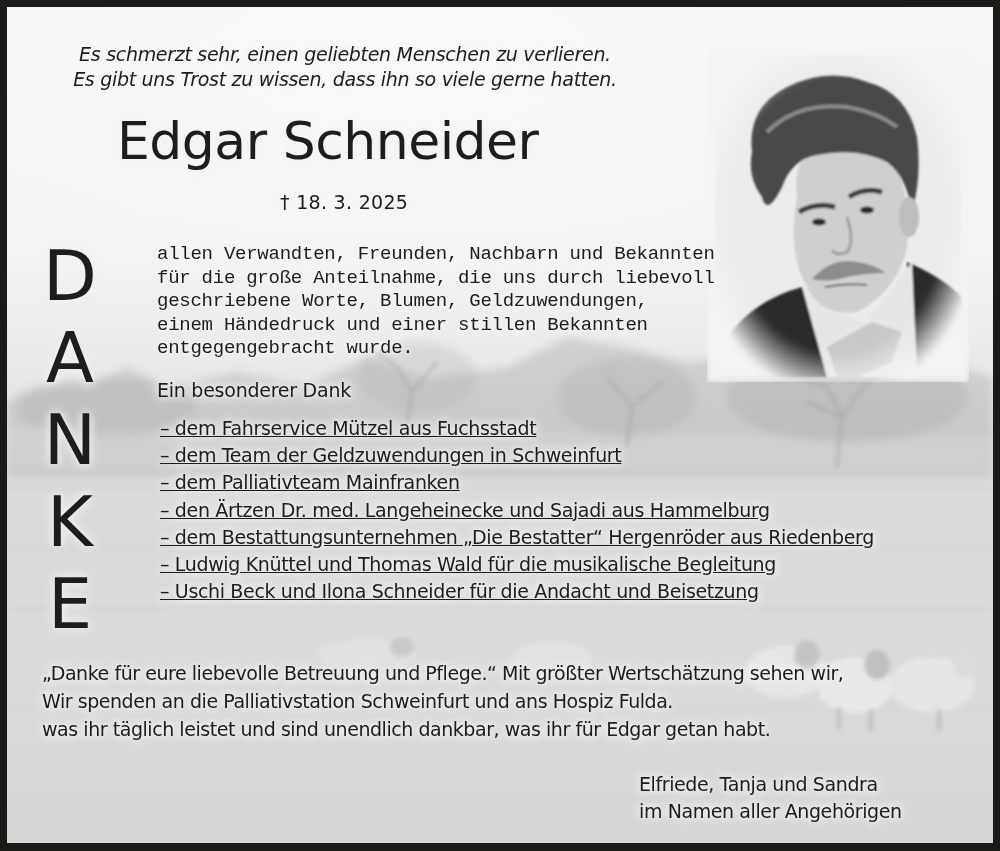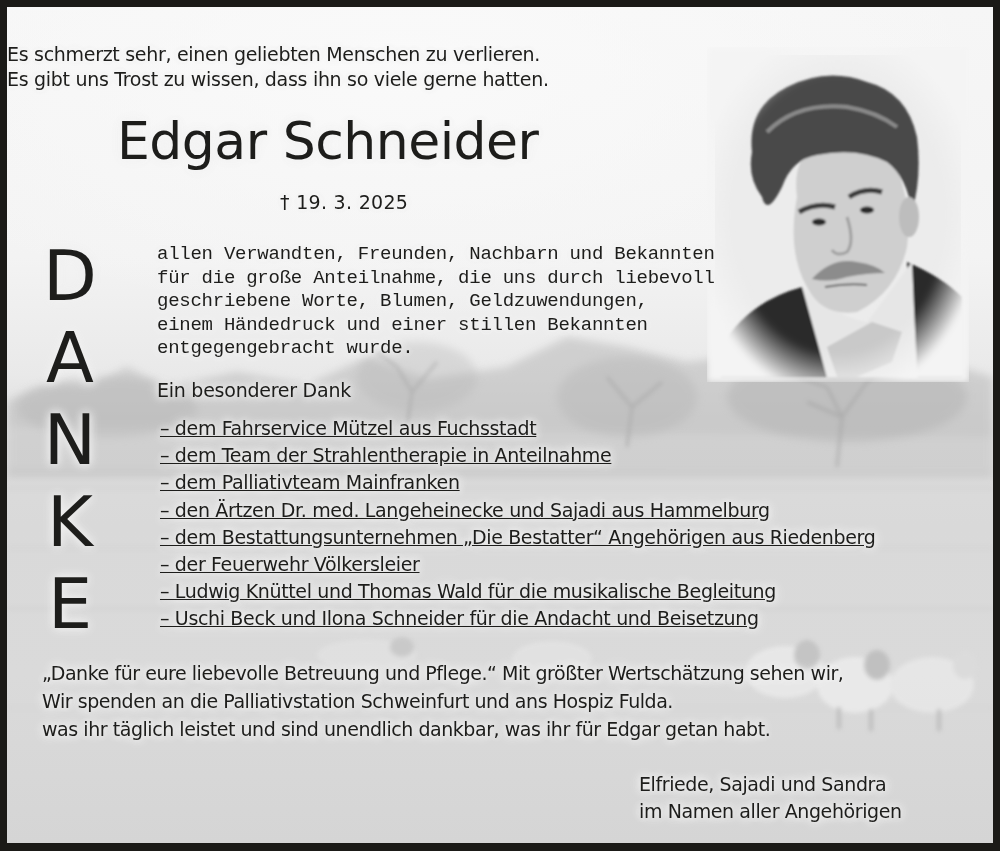--- a/index.html
+++ b/index.html
@@ -12,22 +12,22 @@
   .page {
     position: absolute; left: 7px; top: 7px; width: 986px; height: 836px;
     overflow: hidden;
     background: linear-gradient(180deg, #f6f6f6 0%, #f3f3f3 30%, #e9e9e9 44%, #dcdcdc 52%, #d9d9d9 62%, #dadada 80%, #d5d5d5 100%);
   }
   
   .landscape { position: absolute; left: 0; top: 0; width: 986px; height: 836px; }
   .halo { text-shadow: 0 0 6px #f5f5f5, 0 0 10px #f2f2f2, 0 0 14px #efefef; }
 
   .quote {
-    position: absolute; left: 0; width: 676px; 
-    font-size: 19px; letter-spacing: -0.3px;
+    position: absolute; left: 0; width: 676px; text-align: center;
+    font-style: italic; font-size: 19px; letter-spacing: -0.3px;
     line-height: 25px;
   }
   .quote.l1 { top: 35px; }
   .quote.l2 { top: 60px; }
 
   .name {
     position: absolute; left: 110px; top: 104px;
     font-size: 52px; font-weight: normal; letter-spacing: -0.5px;
     line-height: 60px;
   }
@@ -137,21 +137,21 @@
       <rect x="862" y="702" width="4" height="22" fill="#b5b5b5"></rect>
       <rect x="930" y="702" width="4" height="22" fill="#b5b5b5"></rect>
     </g>
     <rect x="0" y="0" width="986" height="420" fill="url(#fogTop)"></rect>
   </svg>
 
   <div class="quote l1 halo">Es schmerzt sehr, einen geliebten Menschen zu verlieren.</div>
   <div class="quote l2 halo">Es gibt uns Trost zu wissen, dass ihn so viele gerne hatten.</div>
 
   <div class="name halo">Edgar Schneider</div>
-  <div class="death halo">† 19. 3. 2025</div>
+  <div class="death halo">† 18. 3. 2025</div>
 
   <svg class="photo" viewBox="0 0 262 335">
     <defs>
       <radialGradient id="vig" cx="0.5" cy="0.5" r="0.55">
         <stop offset="0.75" stop-color="#f4f4f4" stop-opacity="0"></stop>
         <stop offset="1" stop-color="#f4f4f4" stop-opacity="1"></stop>
       </radialGradient>
       <filter id="pblur">
           <feGaussianBlur stdDeviation="1.2"></feGaussianBlur>
         </filter>
@@ -203,32 +203,31 @@
     <span class="line">allen Verwandten, Freunden, Nachbarn und Bekannten</span>
     <span class="line">für die große Anteilnahme, die uns durch liebevoll</span>
     <span class="line">geschriebene Worte, Blumen, Geldzuwendungen,</span>
     <span class="line">einem Händedruck und einer stillen Bekannten</span>
     <span class="line">entgegengebracht wurde.</span>
   </div>
 
   <div class="special-title halo">Ein besonderer Dank</div>
   <ul class="list halo">
     <li>– dem Fahrservice Mützel aus Fuchsstadt</li>
-    <li>– dem Team der Strahlentherapie in Anteilnahme</li>
+    <li>– dem Team der Geldzuwendungen in Schweinfurt</li>
     <li>– dem Palliativteam Mainfranken</li>
     <li>– den Ärtzen Dr. med. Langeheinecke und Sajadi aus Hammelburg</li>
-    <li>– dem Bestattungsunternehmen „Die Bestatter“ Angehörigen aus Riedenberg</li>
-    <li>– der Feuerwehr Völkersleier</li>
+    <li>– dem Bestattungsunternehmen „Die Bestatter“ Hergenröder aus Riedenberg</li>
     <li>– Ludwig Knüttel und Thomas Wald für die musikalische Begleitung</li>
     <li>– Uschi Beck und Ilona Schneider für die Andacht und Beisetzung</li>
   </ul>
 
   <div class="donation halo">
     <span class="line">„Danke für eure liebevolle Betreuung und Pflege.“ Mit größter Wertschätzung sehen wir,</span>
     <span class="line">Wir spenden an die Palliativstation Schweinfurt und ans Hospiz Fulda.</span>
     <span class="line">was ihr täglich leistet und sind unendlich dankbar, was ihr für Edgar getan habt.</span>
   </div>
 
   <div class="signers halo">
-    <span class="line">Elfriede, Sajadi und Sandra</span>
+    <span class="line">Elfriede, Tanja und Sandra</span>
     <span class="line">im Namen aller Angehörigen</span>
   </div>
 </div>
 
 </body></html>

